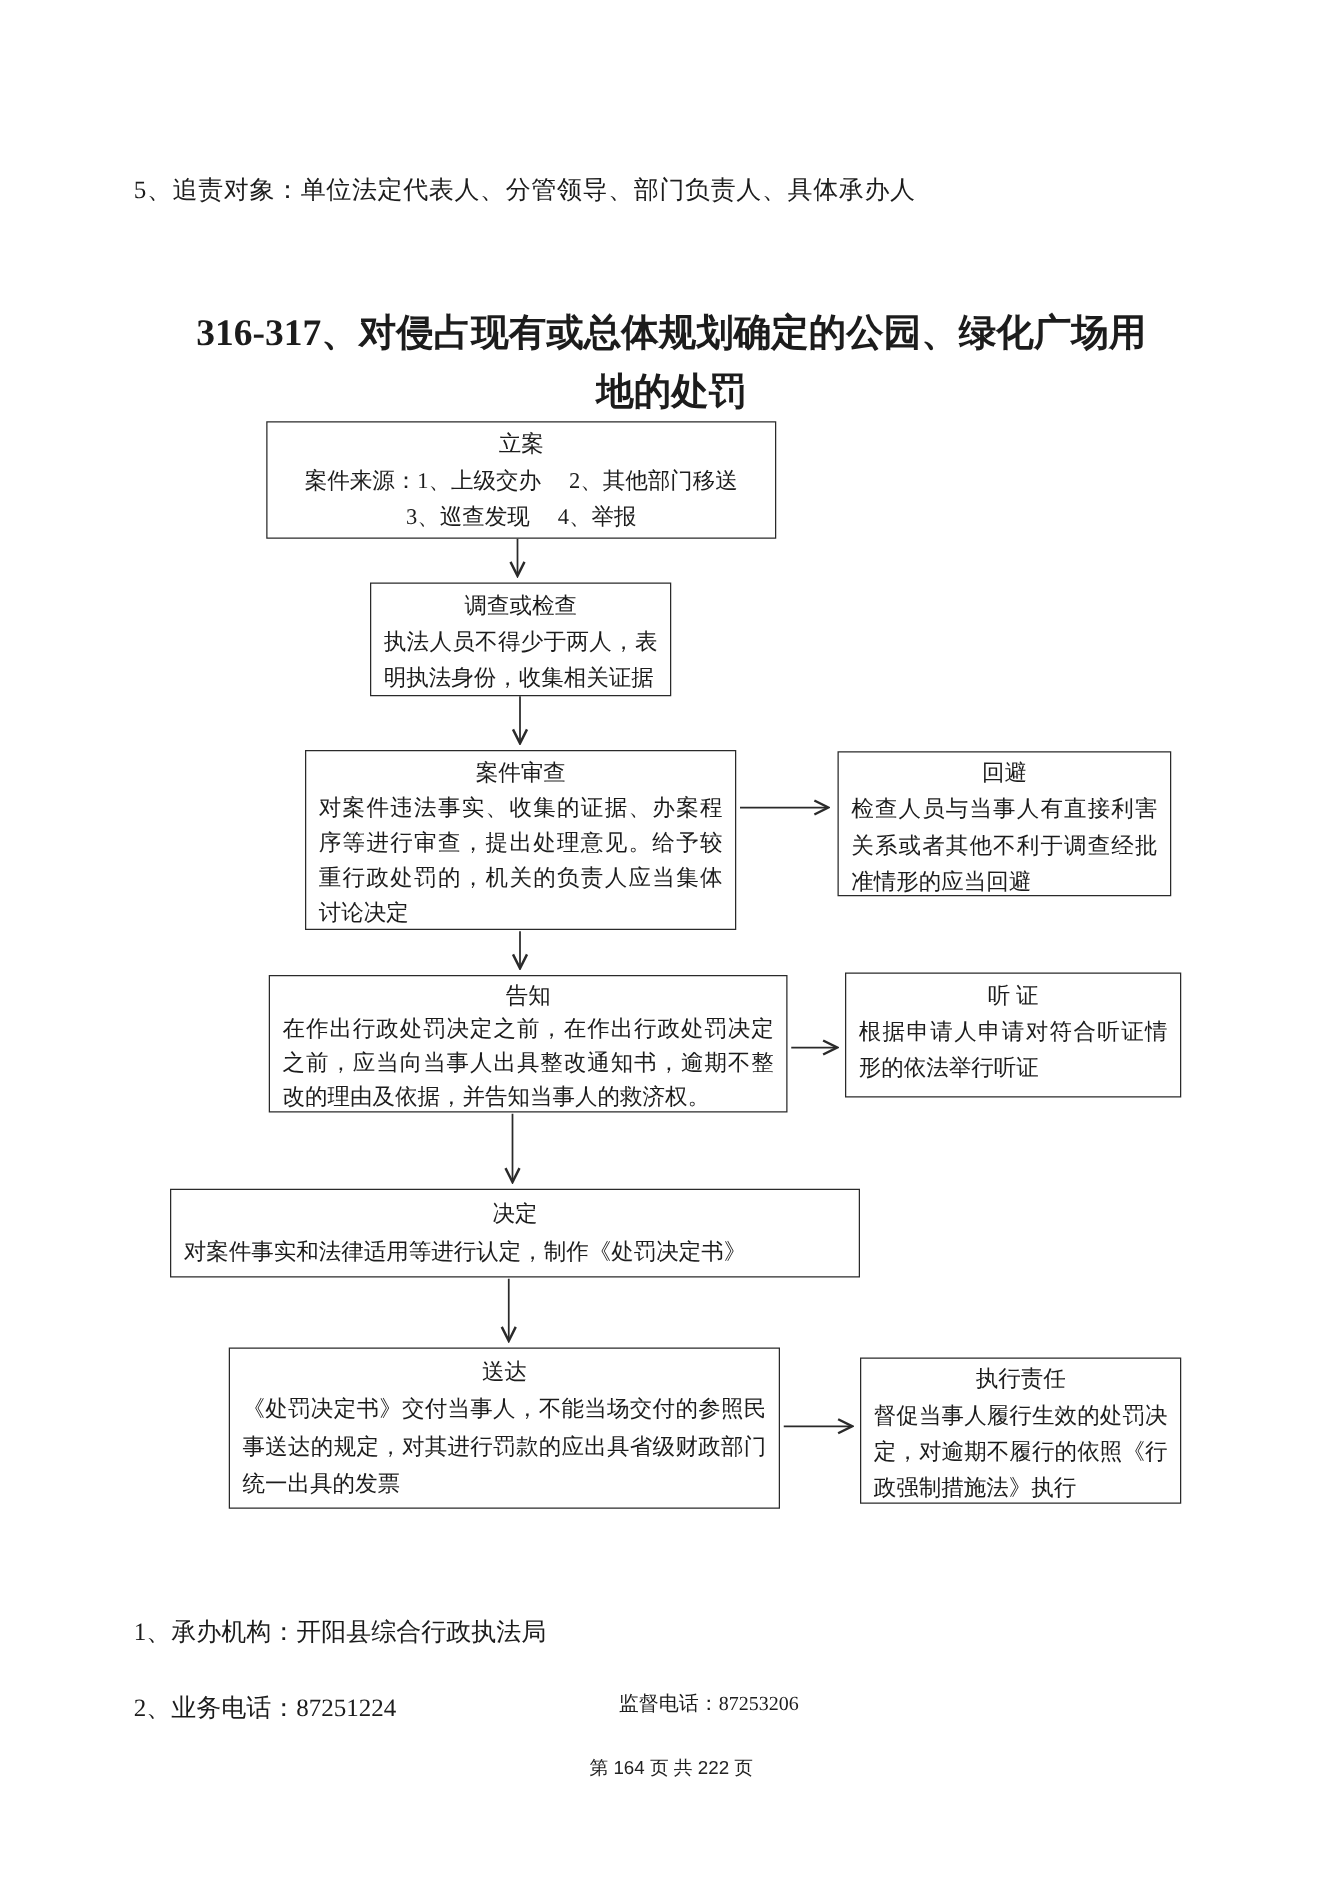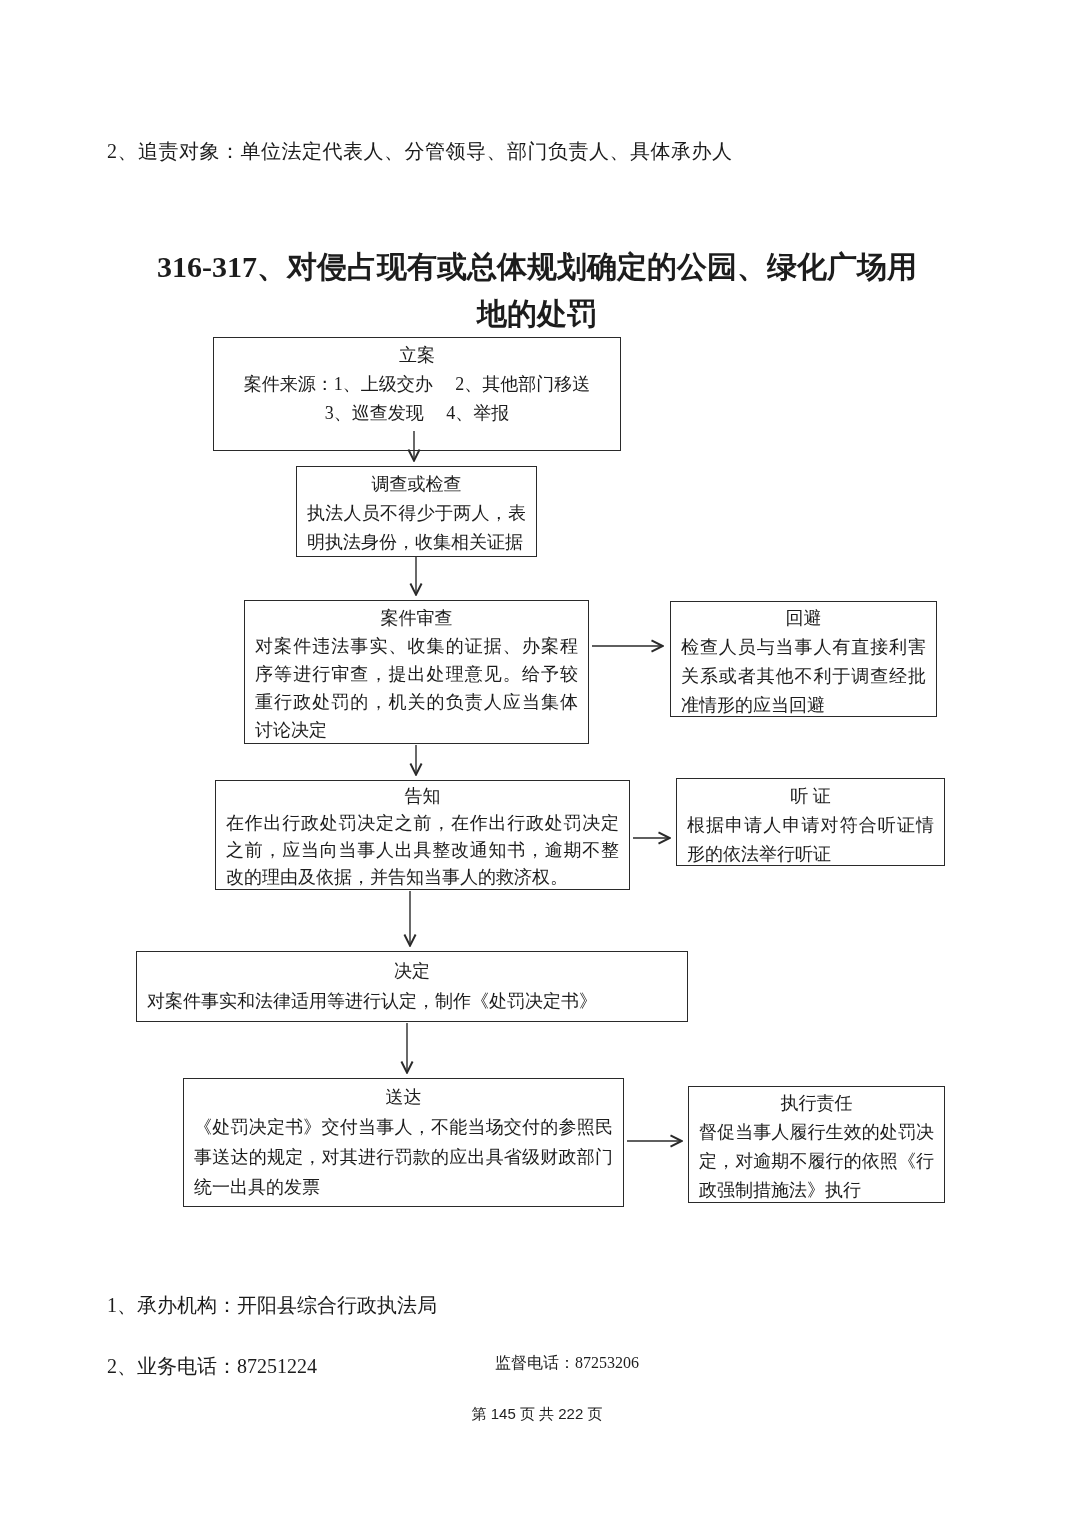--- a/index.html
+++ b/index.html
@@ -22,26 +22,26 @@
   .fbox{
     position:absolute;box-sizing:border-box;
     border:1.4px solid #2a2a2a;background:#fff;
     padding:3px 10px 0 10px;
     font-size:18px;
   }
   .fbox .t{text-align:center;}
   .fbox .b{text-align:justify;}
   .fbox .c{text-align:center;}
 
-  #box-lian     {left:213px;top:337px;width:408px;height:114px;line-height:29px;}
+  #box-lian     {left:213px;top:337px;width:408px;height:94px;line-height:29px;}
   #box-diaocha  {left:296px;top:466px;width:241px;height:91px;line-height:29px;}
   #box-shencha  {left:244px;top:600px;width:345px;height:144px;line-height:28px;}
   #box-huibi    {left:670px;top:601px;width:267px;height:116px;line-height:29px;padding-top:2px;}
   #box-gaozhi   {left:215px;top:780px;width:415px;height:110px;line-height:27px;padding-top:2px;}
-  #box-tingzheng{left:676px;top:778px;width:269px;height:88px;line-height:29px;}
+  #box-tingzheng{left:676px;top:778px;width:269px;height:100px;line-height:29px;}
   #box-jueding  {left:136px;top:951px;width:552px;height:71px;line-height:30px;padding-top:4px;}
   #box-jueding .b{text-align:left;}
   #box-songda   {left:183px;top:1078px;width:441px;height:129px;line-height:30px;}
   #box-zhixing  {left:688px;top:1086px;width:257px;height:117px;line-height:29px;padding-top:2px;}
 
   .arrows{position:absolute;left:0;top:0;pointer-events:none;}
 
   .info-line1{position:absolute;left:107px;top:1292px;font-size:20px;}
   .info-line2-left{position:absolute;left:107px;top:1353px;font-size:20px;}
   .info-line2-right{position:absolute;left:495px;top:1353px;font-size:16px;}
@@ -49,21 +49,21 @@
     position:absolute;left:0;top:1405px;width:1074px;text-align:center;
     font-family:"Liberation Sans","DejaVu Sans",sans-serif;
     font-size:15px;color:#222;
   }
 </style>
 </head>
 <body>
 
 <div class="page">
 
-  <div class="note">2、追责对象：单位法定代表人、分管领导、部门负责人、具体承办人</div>
+  <div class="note">5、追责对象：单位法定代表人、分管领导、部门负责人、具体承办人</div>
 
   <div class="doc-title">
     <div>316-317、对侵占现有或总体规划确定的公园、绿化广场用</div>
     <div>地的处罚</div>
   </div>
 
   <div class="fbox" id="box-lian">
     <div class="t">立案</div>
     <div class="c">案件来源：1、上级交办　 2、其他部门移送</div>
     <div class="c">3、巡查发现　  4、举报</div>
@@ -124,15 +124,15 @@
       <line x1="410" y1="891" x2="410" y2="945" marker-end="url(#ah)"></line>
       <line x1="407" y1="1023" x2="407" y2="1072" marker-end="url(#ah)"></line>
       <line x1="627" y1="1141" x2="681" y2="1141" marker-end="url(#ah)"></line>
     </g>
   </svg>
 
   <div class="info-line1">1、承办机构：开阳县综合行政执法局</div>
   <div class="info-line2-left">2、业务电话：87251224</div>
   <div class="info-line2-right">监督电话：87253206</div>
 
-  <div class="page-footer">第 145 页 共 222 页</div>
+  <div class="page-footer">第 164 页 共 222 页</div>
 
 </div>
 
 </body></html>

